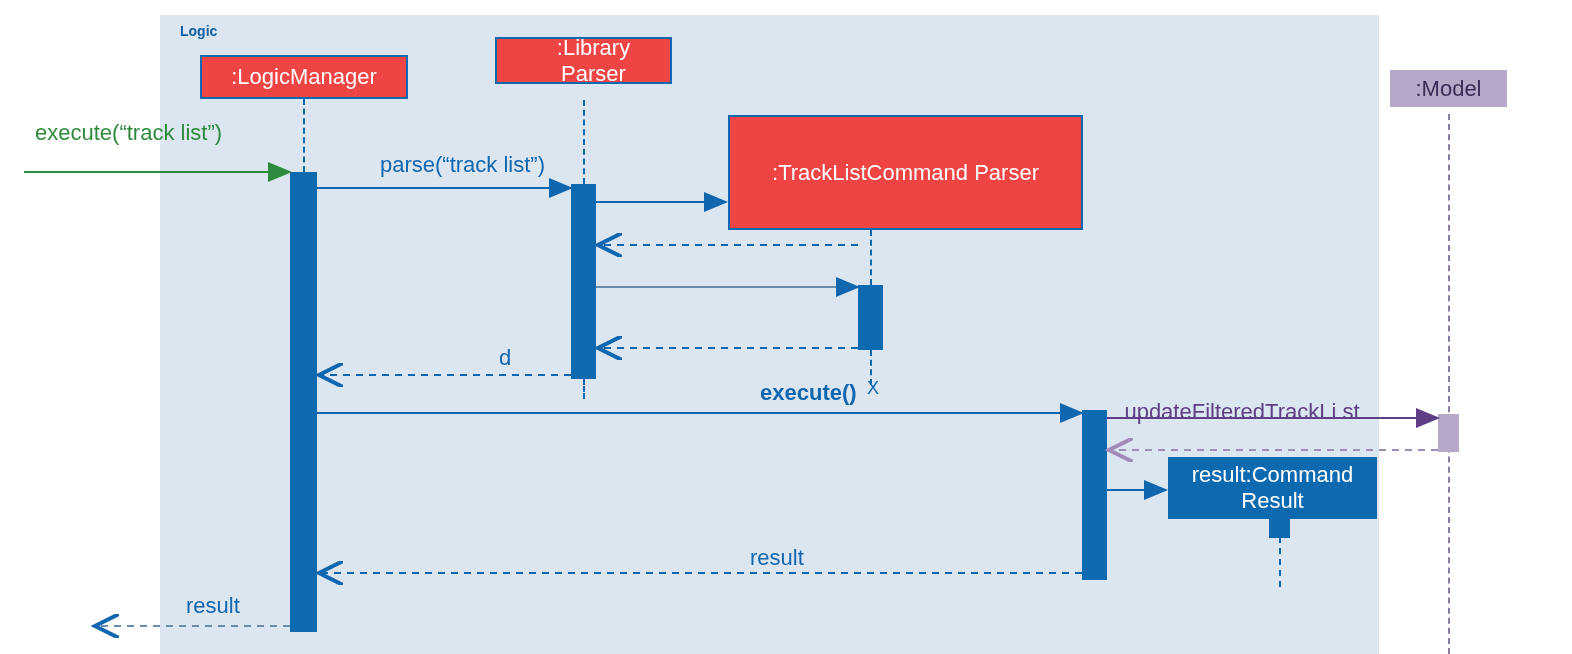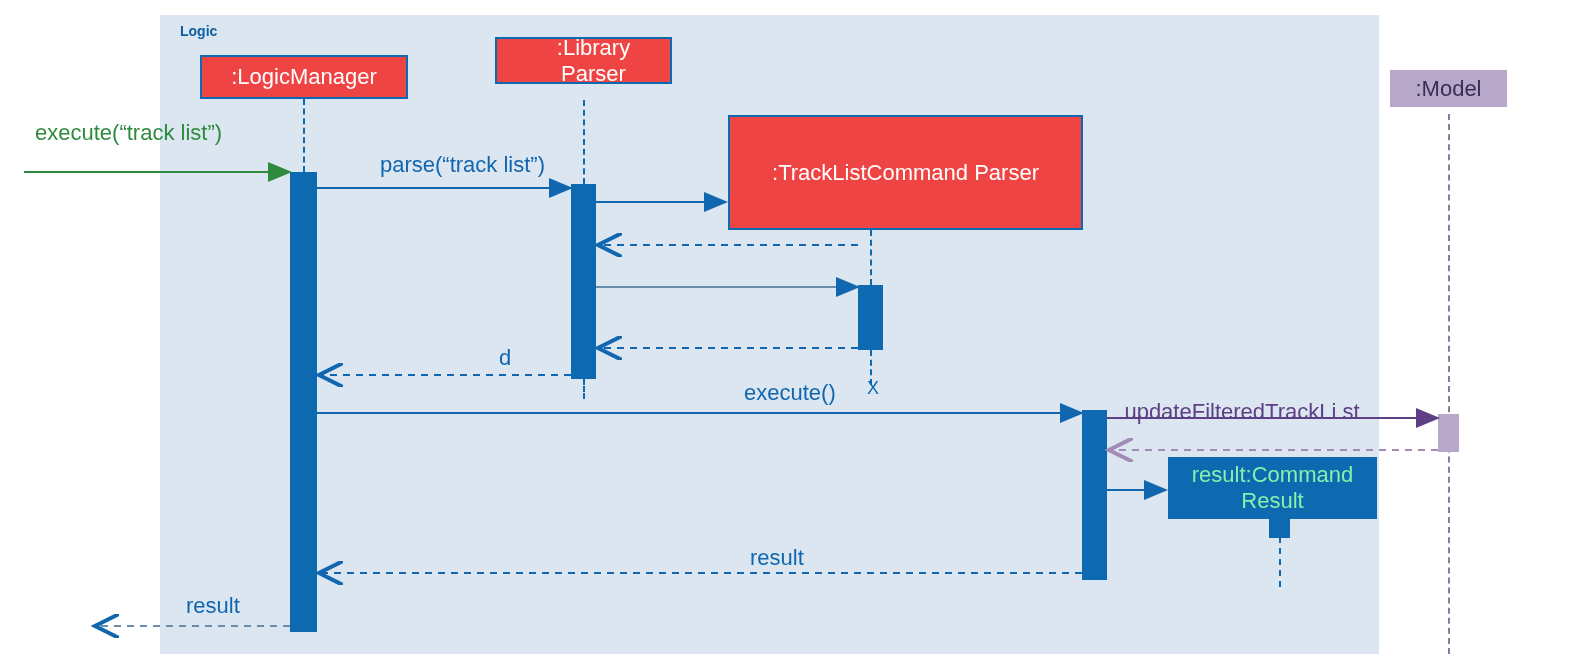--- a/index.html
+++ b/index.html
@@ -80,21 +80,21 @@
     pointer-events: none;
   }
   .x-mark {
     position: absolute;
     color: #0e6ab0;
     font-size: 18px;
   }
   .result-box {
     position: absolute;
     background: #0e6ab0;
-    color: #86efac;
+    color: #ffffff;
     font-size: 22px;
     text-align: center;
     display: flex;
     align-items: center;
     justify-content: center;
     box-sizing: border-box;
   }
 </style>
 </head>
 <body>
@@ -122,21 +122,21 @@
 <div class="activation purple" style="left:1438px; top:414px; width:21px; height:38px;"></div>
 <div class="activation" style="left:1269px; top:518px; width:21px; height:20px;"></div>
 
 <div class="result-box" style="left:1168px; top:457px; width:209px; height:62px;">result:Command Result</div>
 
 <div class="x-mark" style="left:867px; top:378px;">X</div>
 
 <div class="message-label green" style="left:35px; top:120px;">execute(“track list”)</div>
 <div class="message-label" style="left:334px; top:152px;margin-left:46px;">parse(“track list”)</div>
 <div class="message-label" style="left:499px; top:345px;">d</div>
-<div class="message-label" style="left:744px; top:380px;">execute()</div>
+<div class="message-label" style="left:760px; top:380px;font-weight:bold;">execute()</div>
 <div class="message-label purple" style="left:1112px; top:399px; width:260px; text-align:center;">updateFilteredTrackLi st</div>
 <div class="message-label" style="left:750px; top:545px;">result</div>
 <div class="message-label" style="left:186px; top:593px;">result</div>
 
 <svg class="arrows">
   <defs>
     <marker id="arrow-blue-solid" markerWidth="12" markerHeight="10" refX="11" refY="5" orient="auto">
       <path d="M0,0 L12,5 L0,10 Z" fill="#1166b0"></path>
     </marker>
     <marker id="arrow-blue-open" markerWidth="14" markerHeight="12" refX="12" refY="6" orient="auto">

